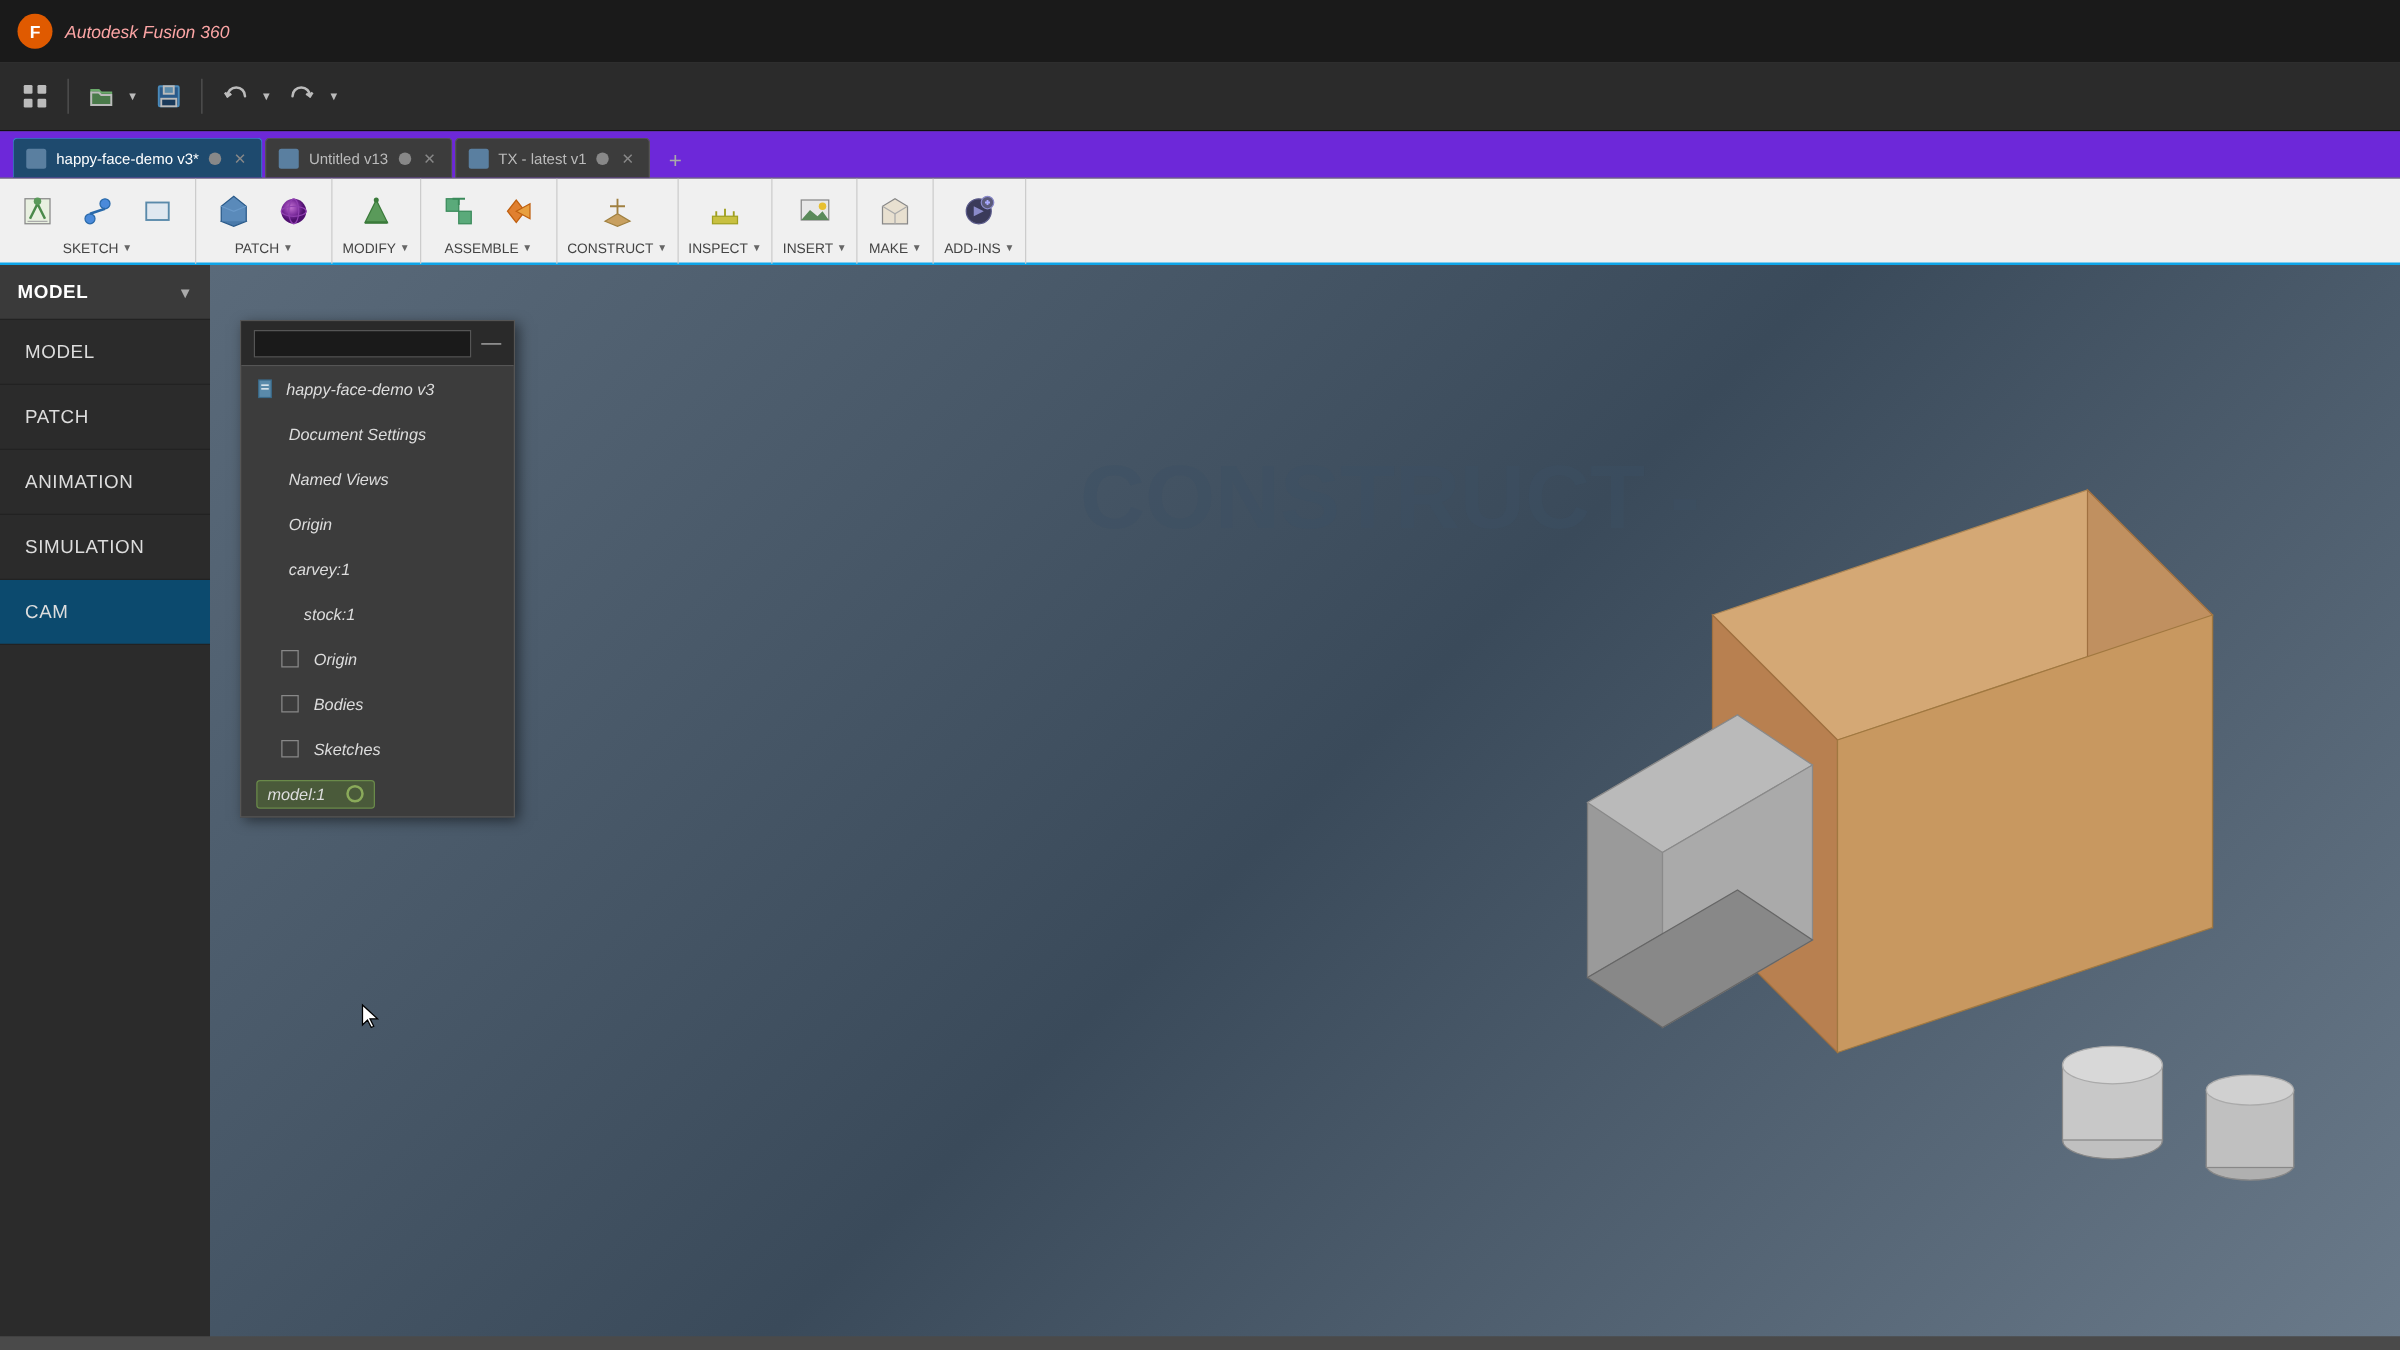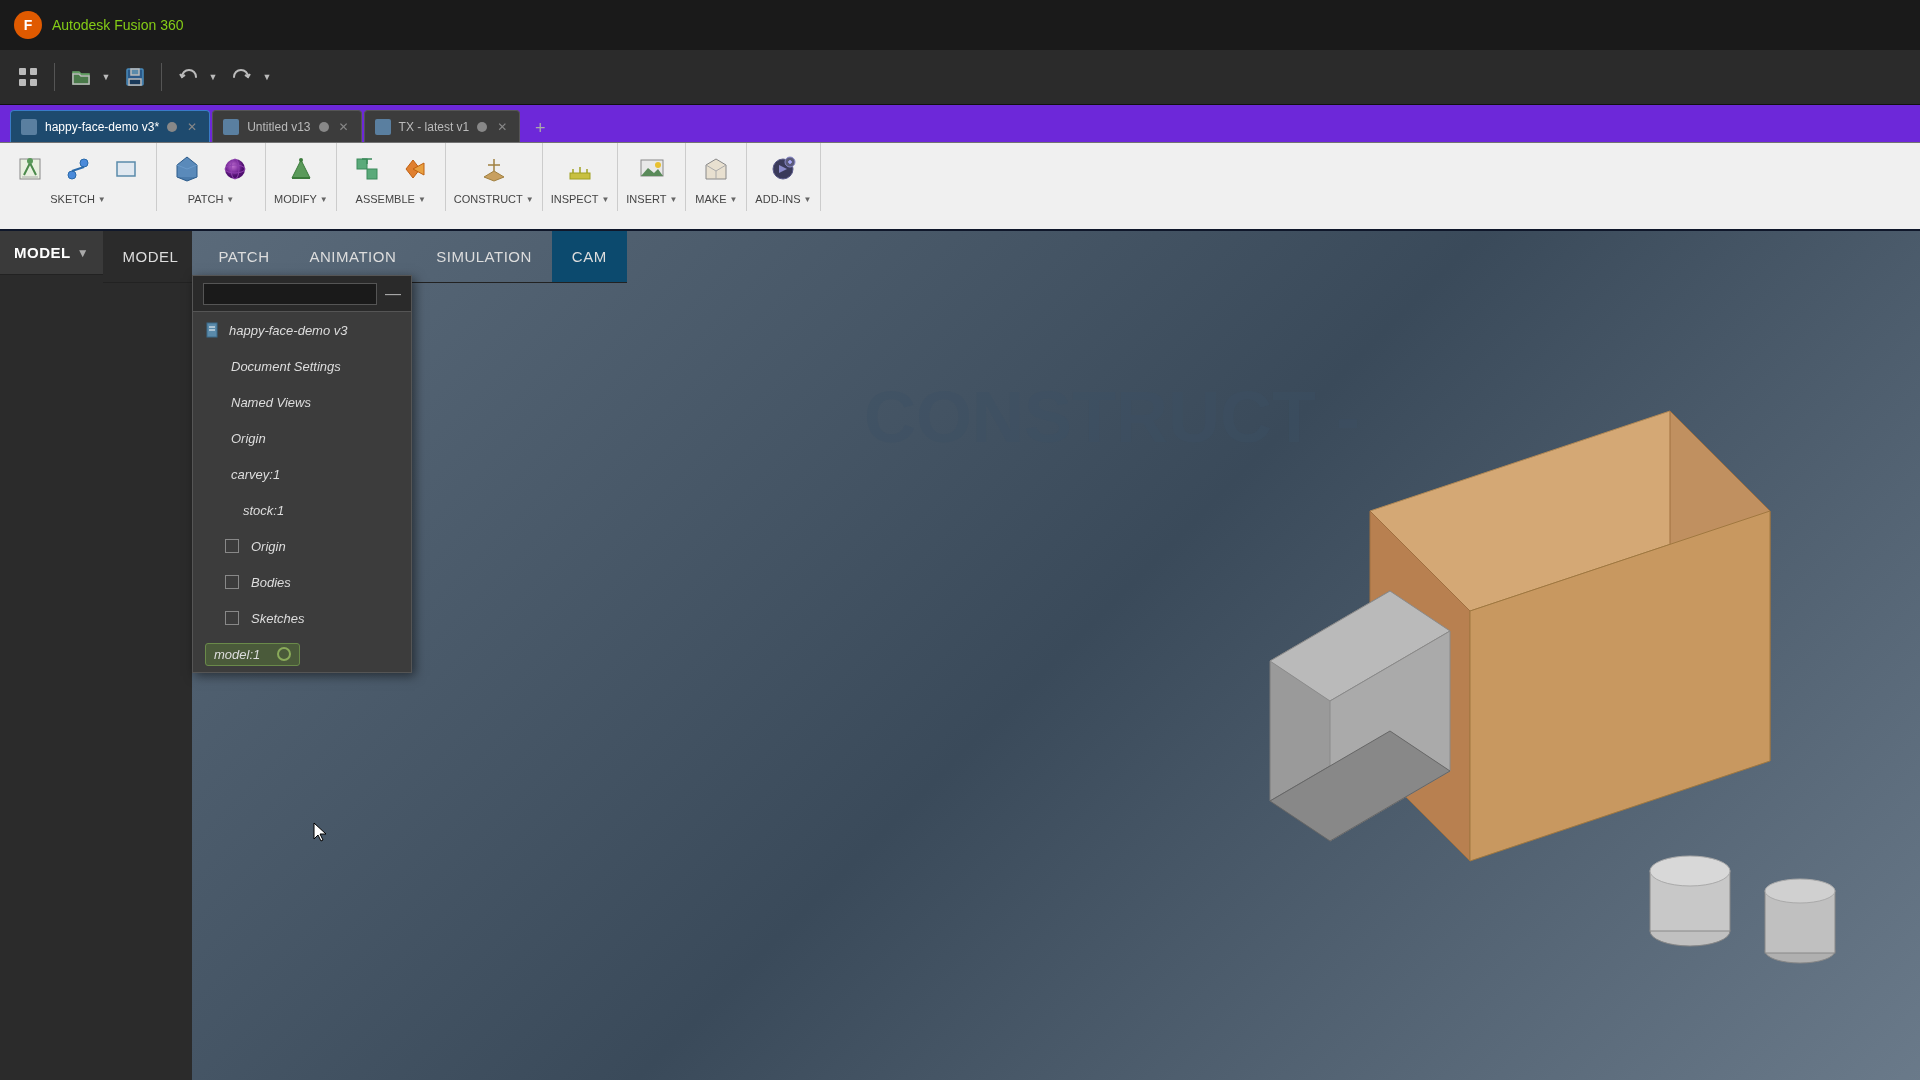--- a/index.html
+++ b/index.html
@@ -27,22 +27,23 @@
       background: #e05a00;
       border-radius: 50%;
       display: flex;
       align-items: center;
       justify-content: center;
       color: white;
       font-weight: bold;
       font-size: 14px;
     }
     #title-bar .app-title {
-      color: #84cc16;
+      color: #fca5a5;
       font-size: 14px;
+      font-style: italic;
     }
 
     
     #toolbar-row {
       height: 55px;
       background: #2b2b2b;
       display: flex;
       align-items: center;
       padding: 0 10px;
       gap: 4px;
@@ -138,25 +139,25 @@
       background: transparent;
       border: none;
       color: #aaa;
       font-size: 18px;
       cursor: pointer;
       margin-left: 4px;
     }
 
     
     #ribbon {
-      height: 88px;
+      height: 69px;
       background: #f0f0f0;
       display: flex;
-      align-items: flex-start;
-      border-bottom: 2px solid #0f172a;
+      align-items: center;
+      border-bottom: 2px solid #0ea5e9;
     }
     .ribbon-section {
       display: flex;
       flex-direction: column;
       align-items: center;
       justify-content: flex-end;
       padding: 4px 8px 4px 8px;
       border-right: 1px solid #ccc;
       gap: 2px;
     }
@@ -193,23 +194,24 @@
 
     
     #main-content {
       display: flex;
       height: calc(1080px - 50px - 55px - 38px - 80px);
       position: relative;
     }
 
     
     #left-sidebar {
-      width: 192px;
+      width: 168px;
       background: #2b2b2b;
       display: flex;
+      flex-direction: column;
       z-index: 10;
     }
     .workspace-selector {
       height: 44px;
       background: #3a3a3a;
       display: flex;
       align-items: center;
       padding: 0 14px;
       gap: 6px;
       border-bottom: 1px solid #222;

